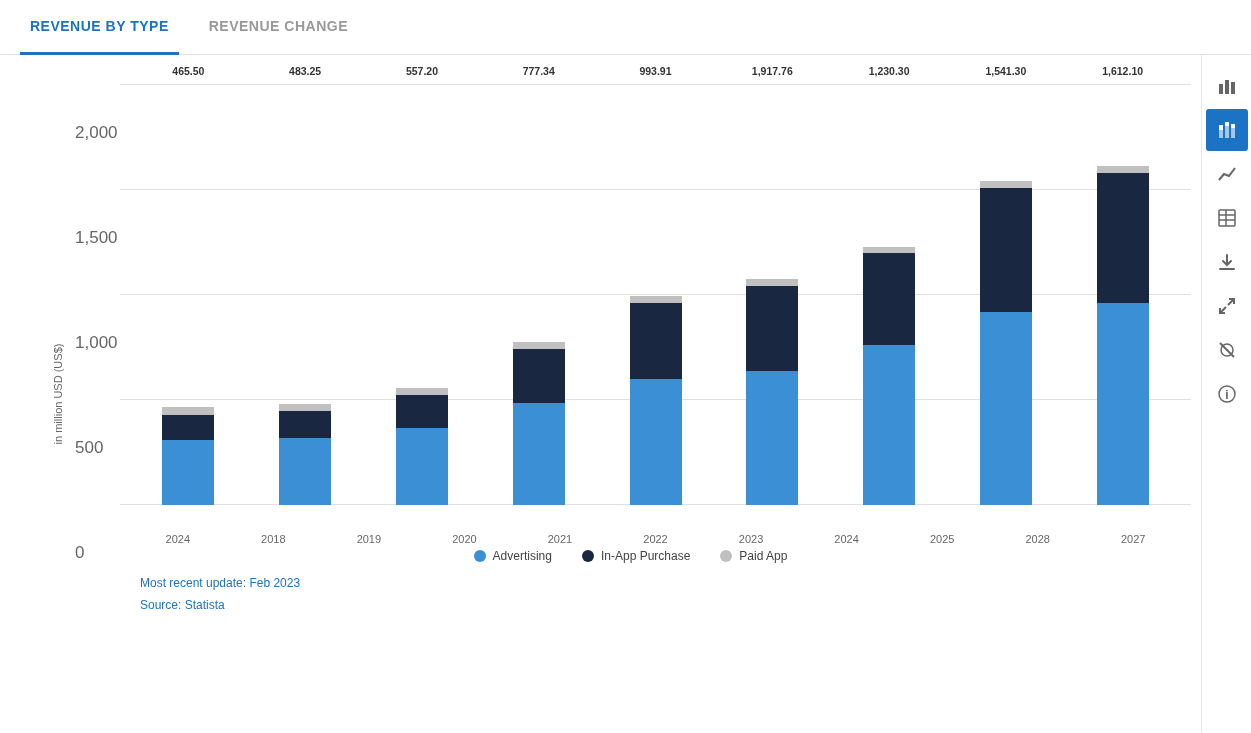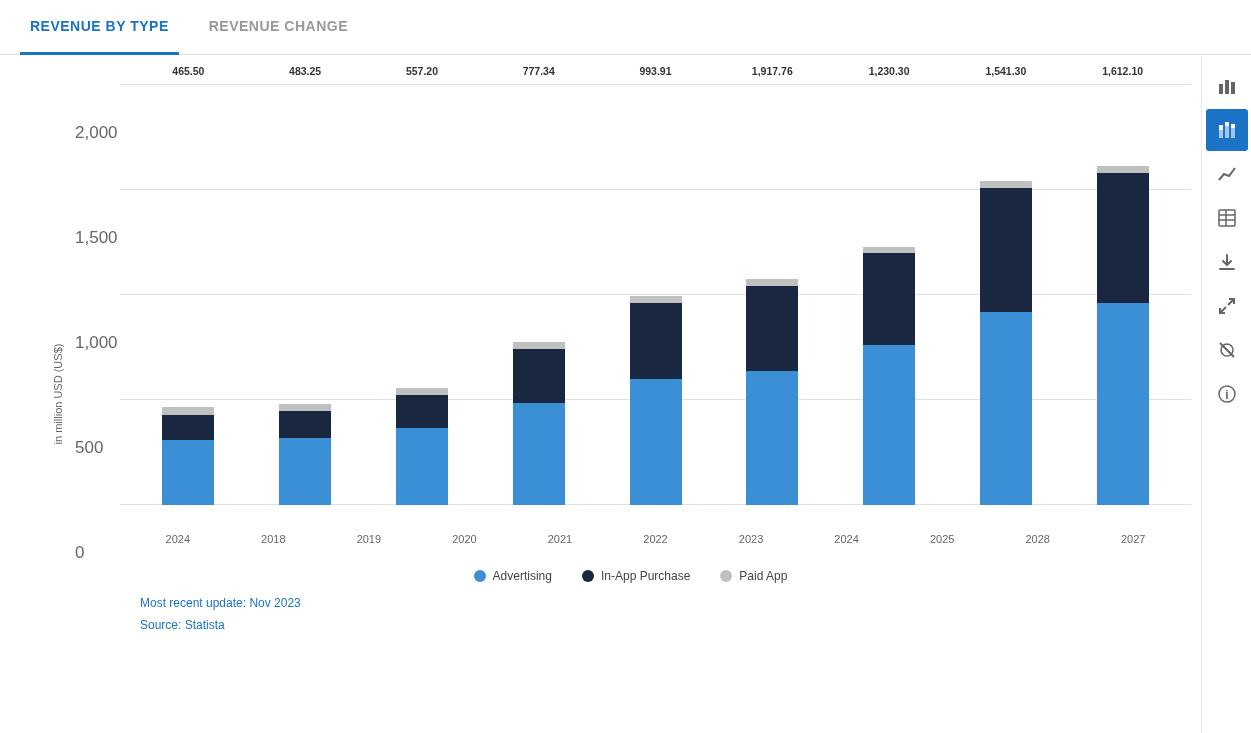--- a/index.html
+++ b/index.html
@@ -192,21 +192,21 @@
       color: #666;
       padding-top: 6px;
     }
 
     
     .legend {
       display: flex;
       justify-content: center;
       align-items: center;
       gap: 30px;
-      margin-top: 24px;
+      margin-top: 4px;
     }
     .legend-item {
       display: flex;
       align-items: center;
       gap: 7px;
       font-size: 12px;
       color: #444;
     }
     .legend-dot {
       width: 12px;
@@ -413,17 +413,17 @@
           <div class="legend-dot" style="background: rgb(26, 39, 64);"></div>
           <span>In-App Purchase</span>
         </div>
         <div class="legend-item">
           <div class="legend-dot" style="background: rgb(192, 192, 192);"></div>
           <span>Paid App</span>
         </div>
       </div>
 
     <div class="footer">
-      <div>Most recent update: Nov 2023</div>
+      <div>Most recent update: Feb 2023</div>
       <div>Source: Statista</div>
     </div>
   </div>
 </div>
 
 </body></html>

